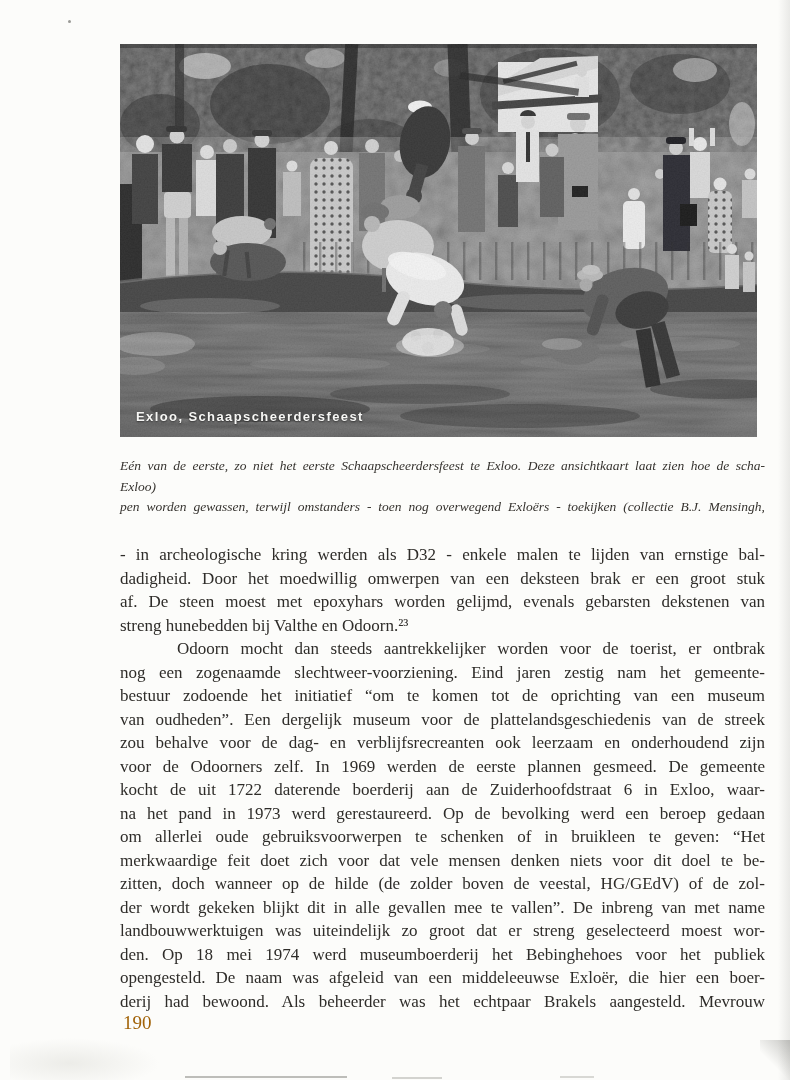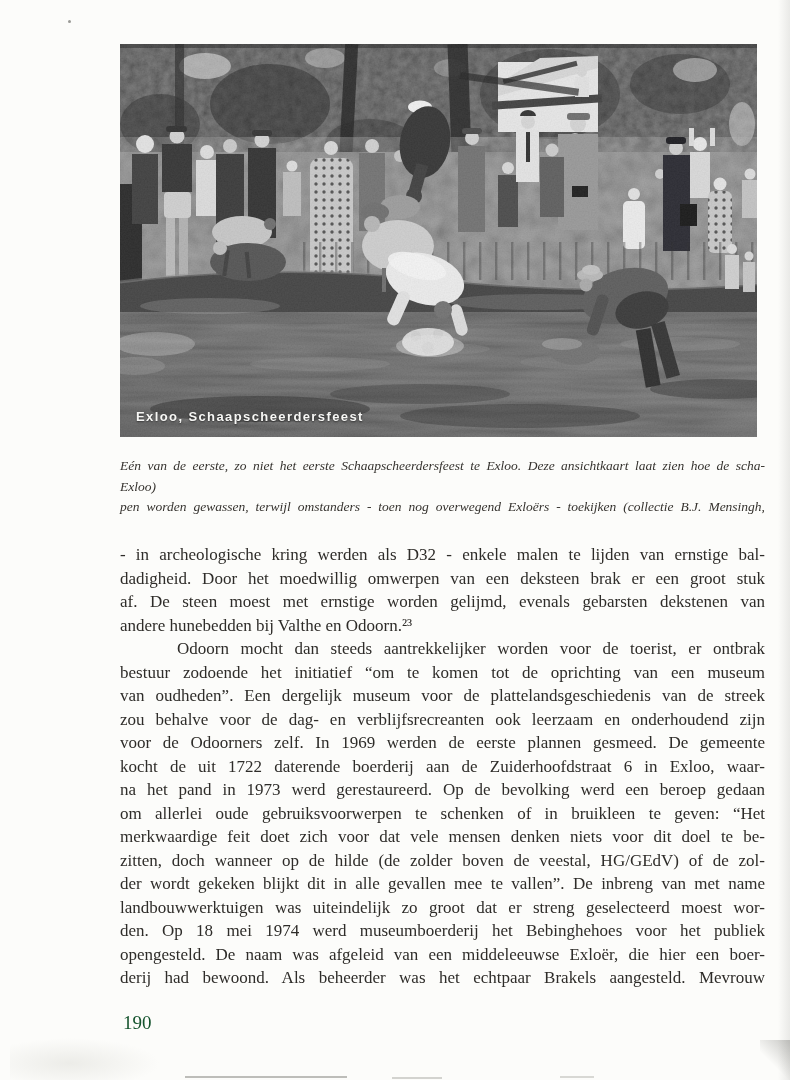--- a/index.html
+++ b/index.html
@@ -15,21 +15,21 @@
 
   .caption { position:absolute; left:120px; top:456px; width:645px;
     font-style:italic; font-size:13.5px; line-height:20.5px; color:#35322e; }
 
   .body-text { position:absolute; left:120px; top:543px; width:645px;
     font-size:17px; line-height:23.5px; color:#2e2c29; }
   .tline { min-height:20px; }
   .jl { text-align:justify; text-align-last:justify; }
   .para-2 .tline:first-child { text-indent:57px; }
 
-  .page-number { position:absolute; left:123px; top:1012px; font-size:19px; color:#14532d; }
+  .page-number { position:absolute; left:123px; top:1012px; font-size:19px; color:#a16207; }
 
   .artifact { position:absolute; pointer-events:none; }
   .dot-a { left:68px; top:20px; width:3px; height:3px; background:#9a9a96; border-radius:50%; }
   .smudge-bl { left:10px; top:1038px; width:150px; height:42px;
     background:radial-gradient(ellipse at 40% 60%, #ecece8 0%, rgba(252,252,250,0) 70%); }
   .bline1 { left:185px; top:1076px; width:162px; height:2px; background:#bdbdb9; }
   .bline2 { left:392px; top:1077px; width:50px; height:2px; background:#d3d3cf; }
   .bline3 { left:560px; top:1076px; width:34px; height:2px; background:#d8d8d4; }
   .corner-br { left:760px; top:1040px; width:30px; height:40px;
     background:linear-gradient(225deg,#c6c6c3,rgba(252,252,250,0) 60%); }
@@ -286,25 +286,26 @@
   <div class="caption">
       <div class="tline jl">Eén van de eerste, zo niet het eerste Schaapscheerdersfeest te Exloo. Deze ansichtkaart laat zien hoe de scha-</div>
       <div class="tline">Exloo)</div>
       <div class="tline jl">pen worden gewassen, terwijl omstanders - toen nog overwegend Exloërs - toekijken (collectie B.J. Mensingh,</div>
     </div>
 
   <div class="body-text">
     <div class="para para-1">
         <div class="tline jl">- in archeologische kring werden als D32 - enkele malen te lijden van ernstige bal-</div>
         <div class="tline jl">dadigheid. Door het moedwillig omwerpen van een deksteen brak er een groot stuk</div>
-        <div class="tline jl">af. De steen moest met ernstige worden gelijmd, evenals gebarsten dekstenen van</div>
-        <div class="tline">andere hunebedden bij Valthe en Odoorn.²³</div>
+        <div class="tline jl">af. De steen moest met epoxyhars worden gelijmd, evenals gebarsten dekstenen van</div>
+        <div class="tline">streng hunebedden bij Valthe en Odoorn.²³</div>
       </div>
     <div class="para para-2">
         <div class="tline jl">Odoorn mocht dan steeds aantrekkelijker worden voor de toerist, er ontbrak</div>
+        <div class="tline jl">nog een zogenaamde slechtweer-voorziening. Eind jaren zestig nam het gemeente-</div>
         <div class="tline jl">bestuur zodoende het initiatief “om te komen tot de oprichting van een museum</div>
         <div class="tline jl">van oudheden”. Een dergelijk museum voor de plattelandsgeschiedenis van de streek</div>
         <div class="tline jl">zou behalve voor de dag- en verblijfsrecreanten ook leerzaam en onderhoudend zijn</div>
         <div class="tline jl">voor de Odoorners zelf. In 1969 werden de eerste plannen gesmeed. De gemeente</div>
         <div class="tline jl">kocht de uit 1722 daterende boerderij aan de Zuiderhoofdstraat 6 in Exloo, waar-</div>
         <div class="tline jl">na het pand in 1973 werd gerestaureerd. Op de bevolking werd een beroep gedaan</div>
         <div class="tline jl">om allerlei oude gebruiksvoorwerpen te schenken of in bruikleen te geven: “Het</div>
         <div class="tline jl">merkwaardige feit doet zich voor dat vele mensen denken niets voor dit doel te be-</div>
         <div class="tline jl">zitten, doch wanneer op de hilde (de zolder boven de veestal, HG/GEdV) of de zol-</div>
         <div class="tline jl">der wordt gekeken blijkt dit in alle gevallen mee te vallen”. De inbreng van met name</div>

